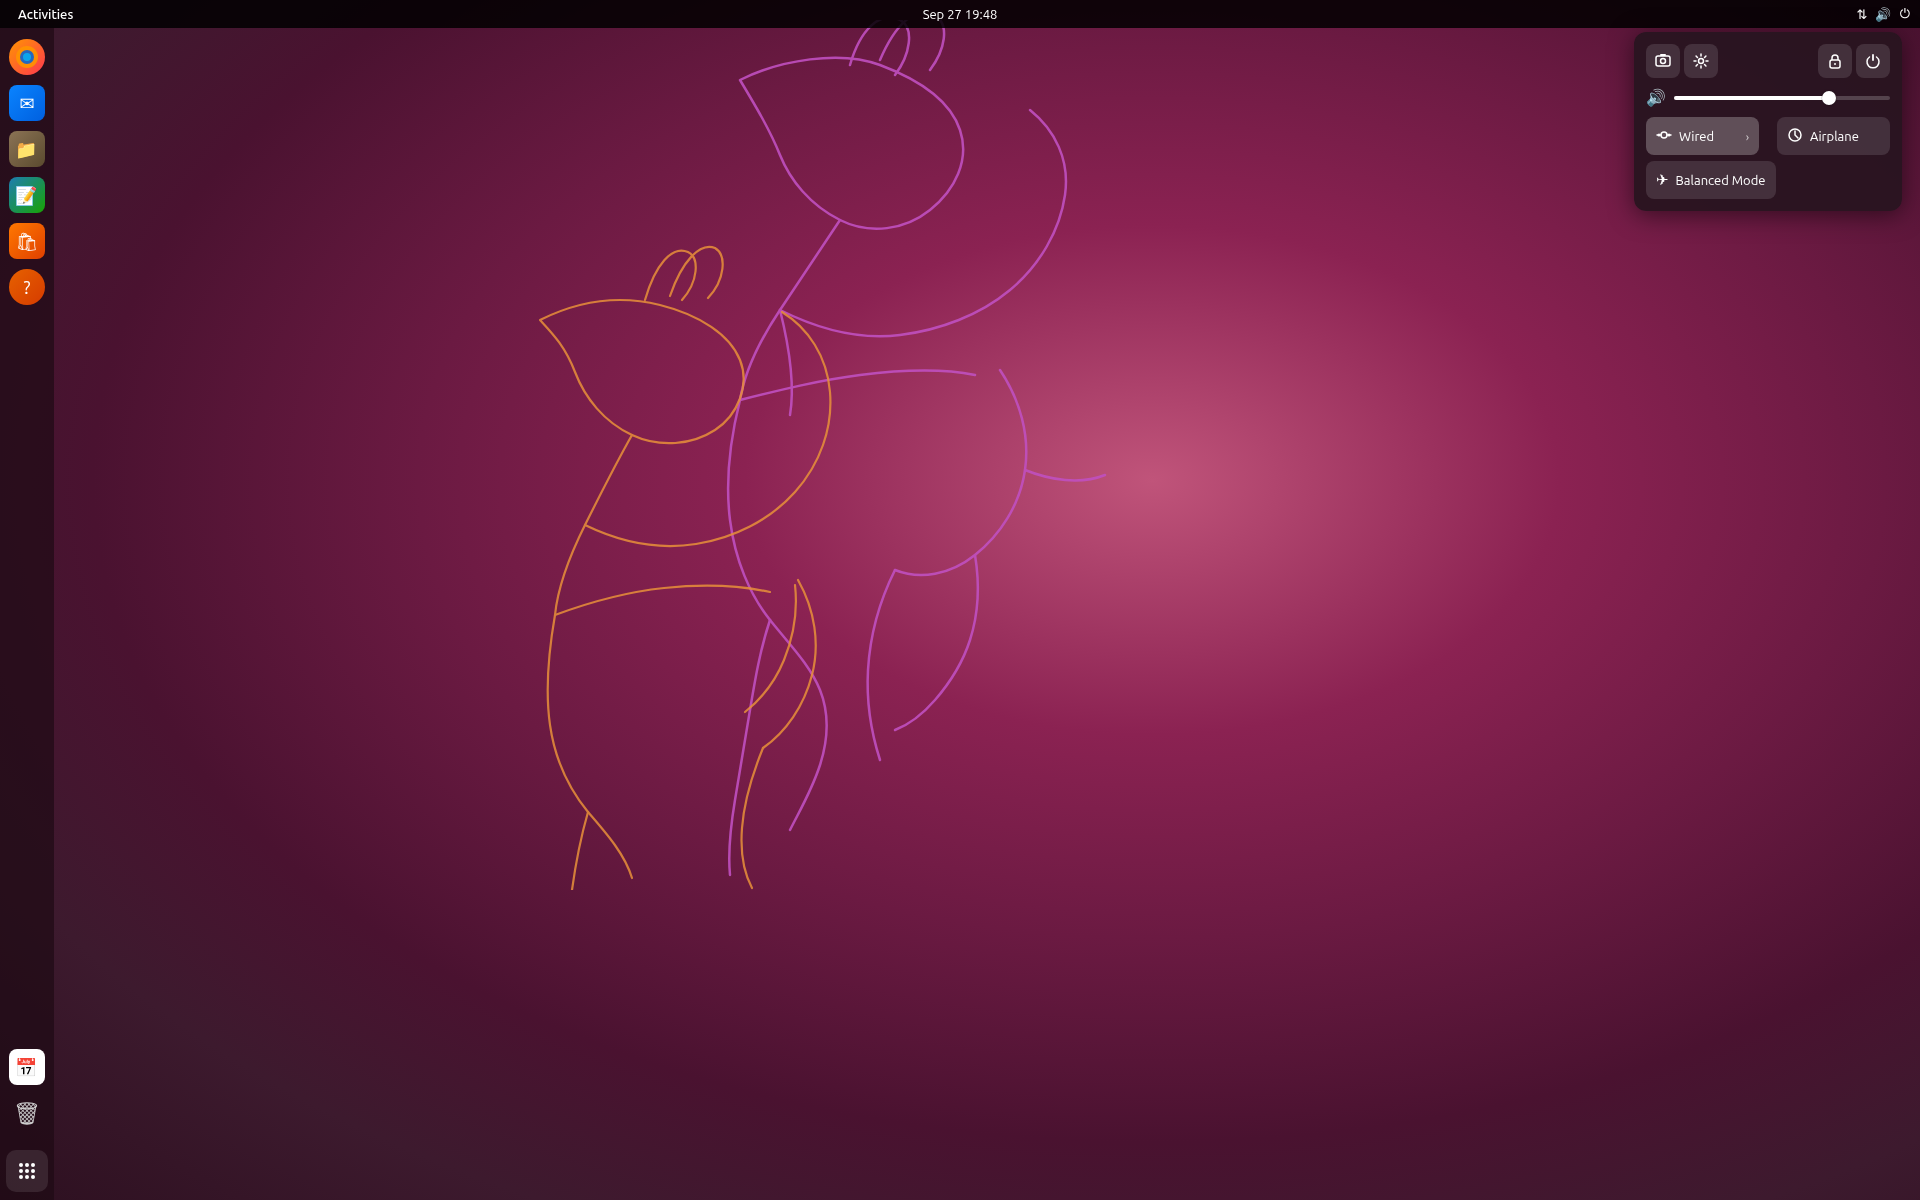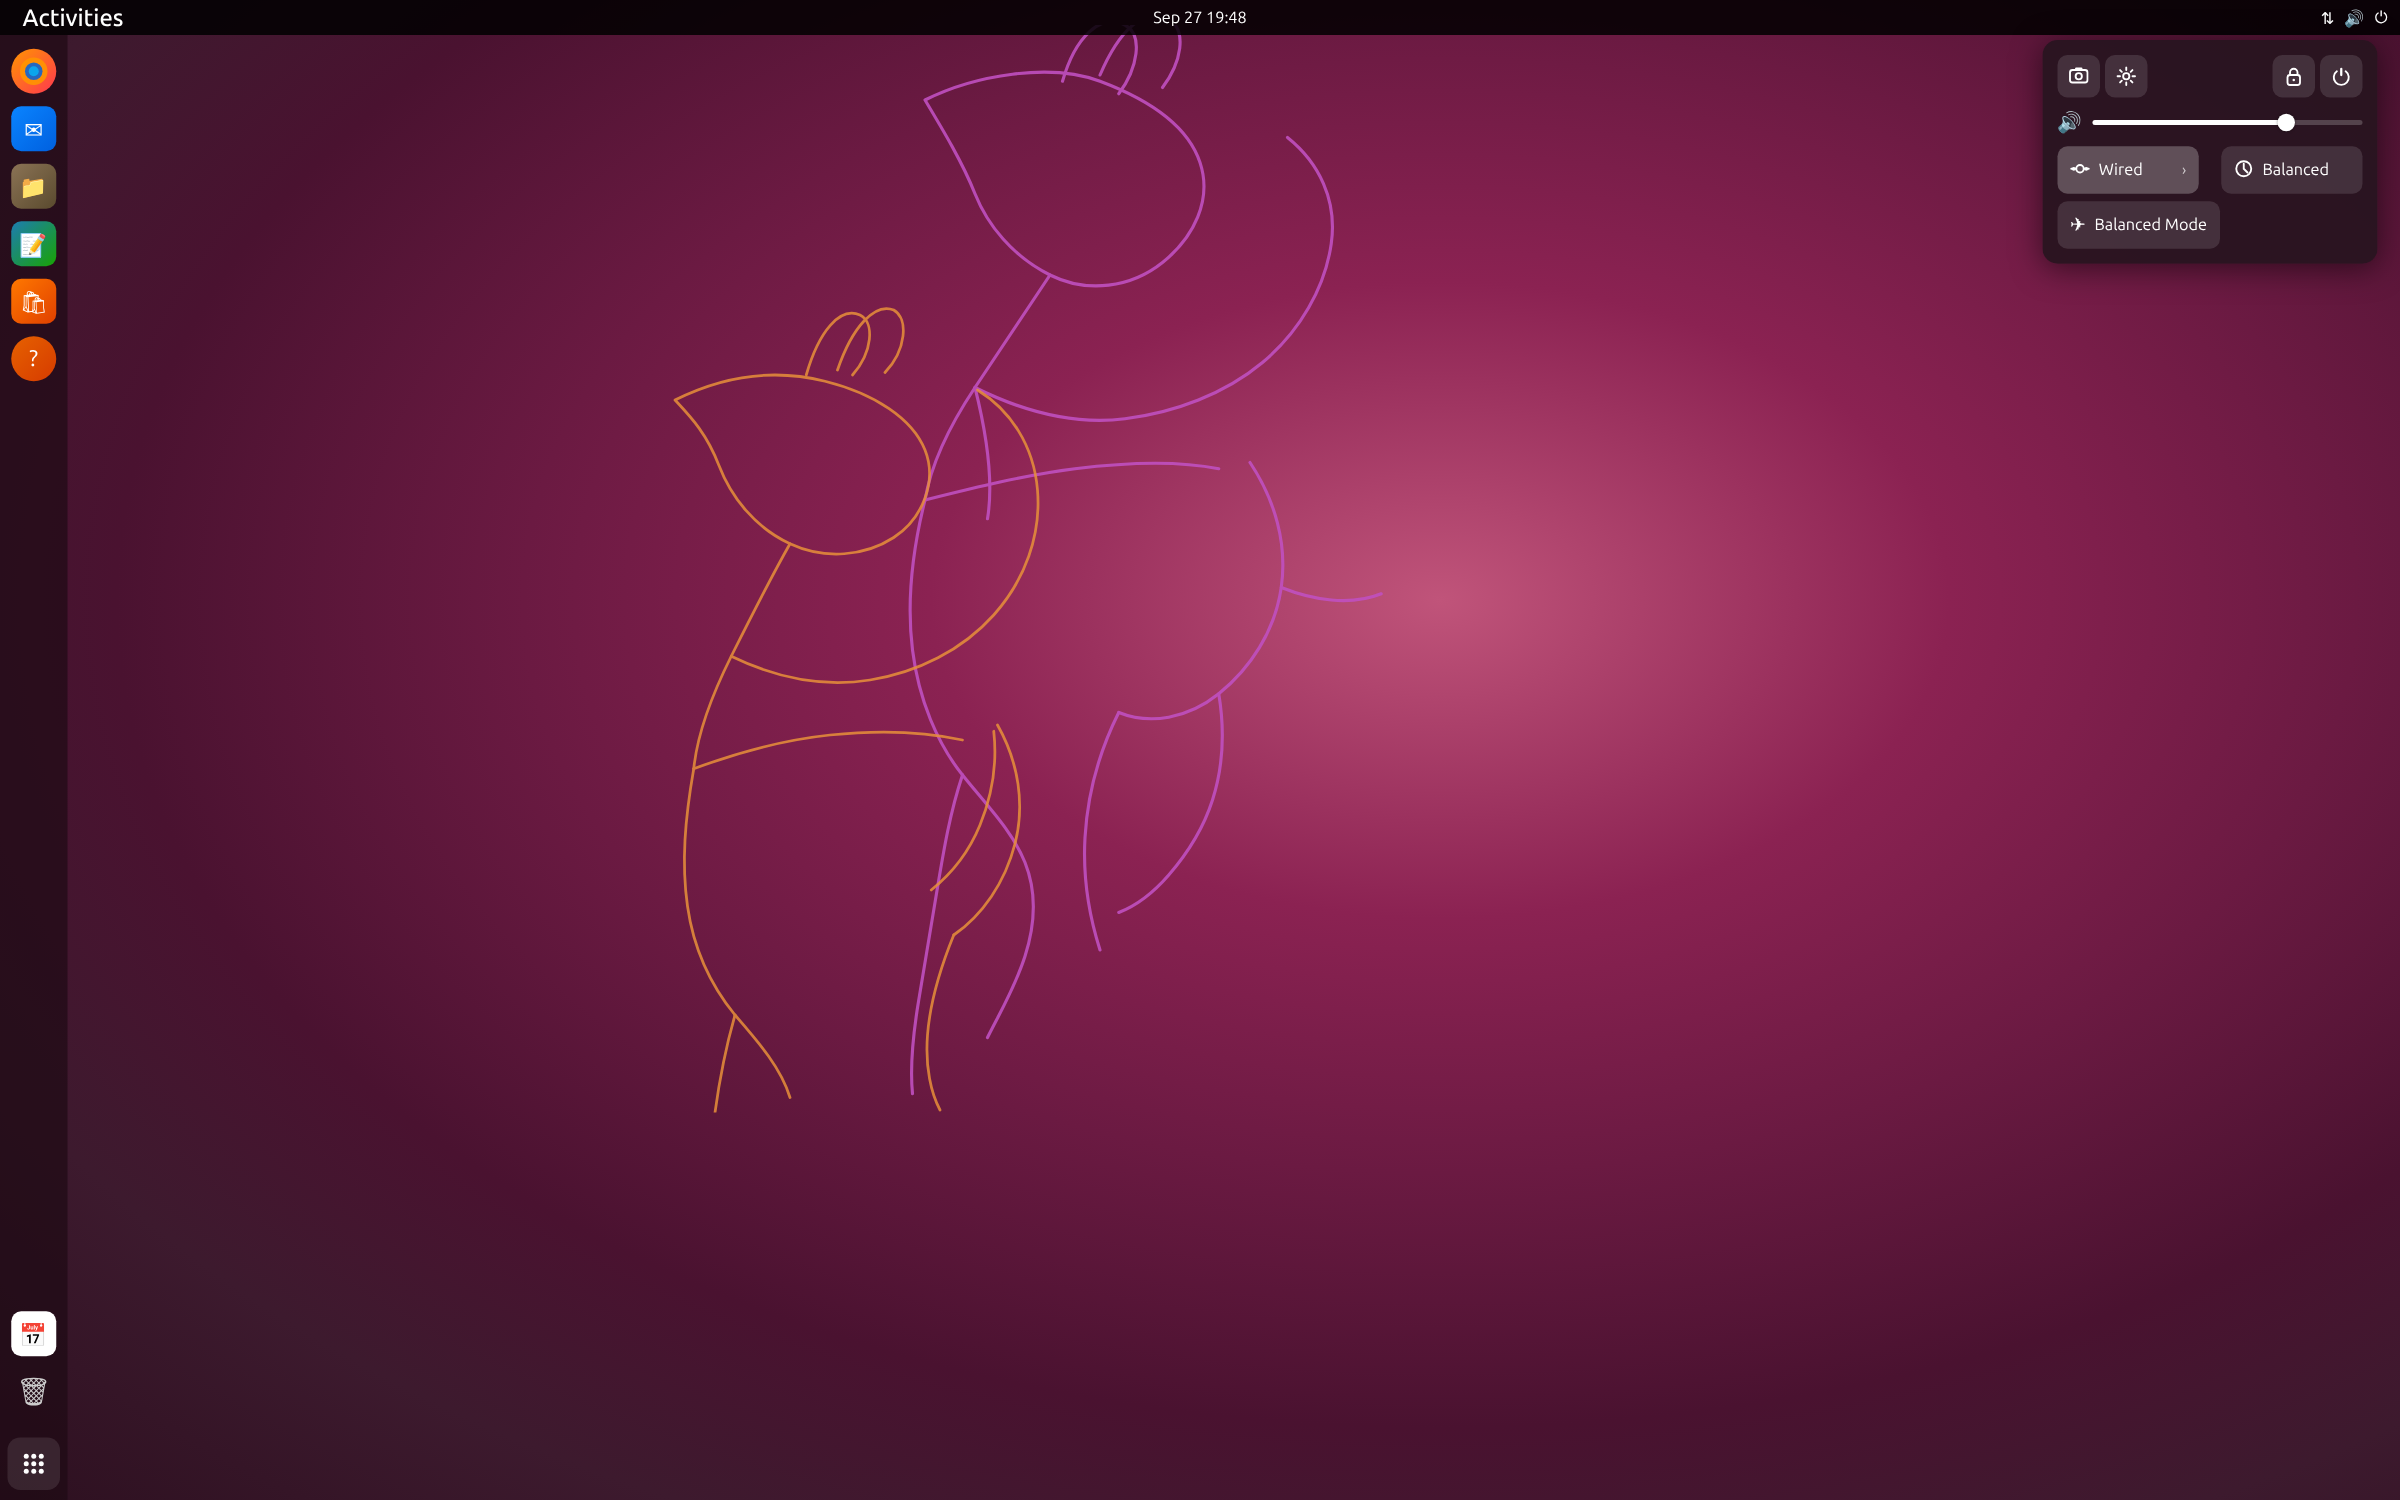--- a/index.html
+++ b/index.html
@@ -35,21 +35,21 @@
       z-index: 100;
     }
 
     .topbar-left {
       display: flex;
       align-items: center;
     }
 
     .topbar-activities {
       color: #ffffff;
-      font-size: 19px;
+      font-size: 13px;
       font-weight: 500;
       cursor: pointer;
       padding: 0 8px;
     }
 
     .topbar-center {
       position: absolute;
       left: 50%;
       transform: translateX(-50%);
       color: #ffffff;
@@ -476,21 +476,21 @@
         <span class="toggle-label">Wired</span>
         <span class="toggle-arrow">›</span>
       </div>
       <div class="toggle-btn">
         <span class="toggle-icon">
           <svg width="16" height="16" viewBox="0 0 16 16" fill="none">
             <circle cx="8" cy="8" r="6" stroke="white" stroke-width="1.5"></circle>
             <path d="M8 4v4l3 3" stroke="white" stroke-width="1.5" stroke-linecap="round"></path>
           </svg>
         </span>
-        <span class="toggle-label">Balanced</span>
+        <span class="toggle-label">Airplane</span>
       </div>
     </div>
 
 
     <div class="toggle-row">
       <div class="toggle-btn toggle-btn-single">
         <span class="toggle-icon">✈</span>
         <span class="toggle-label">Balanced Mode</span>
       </div>
     </div>

